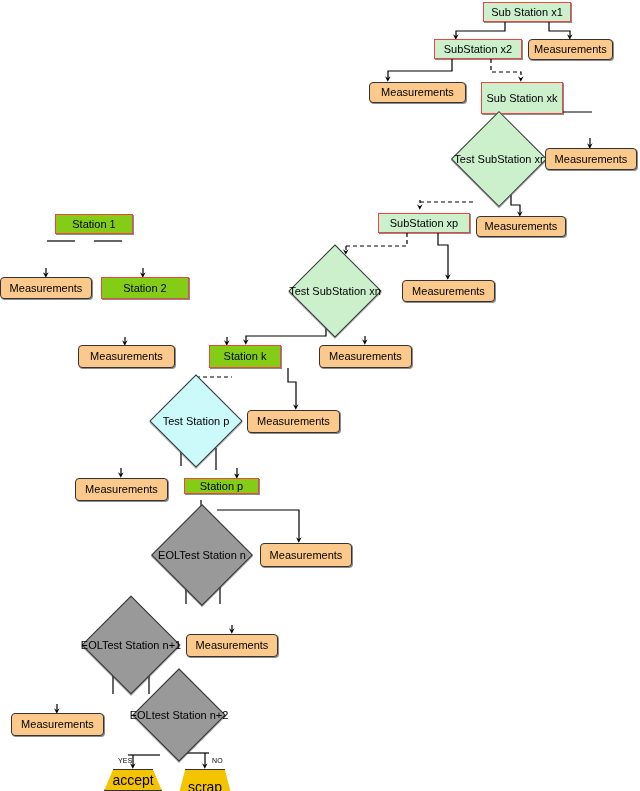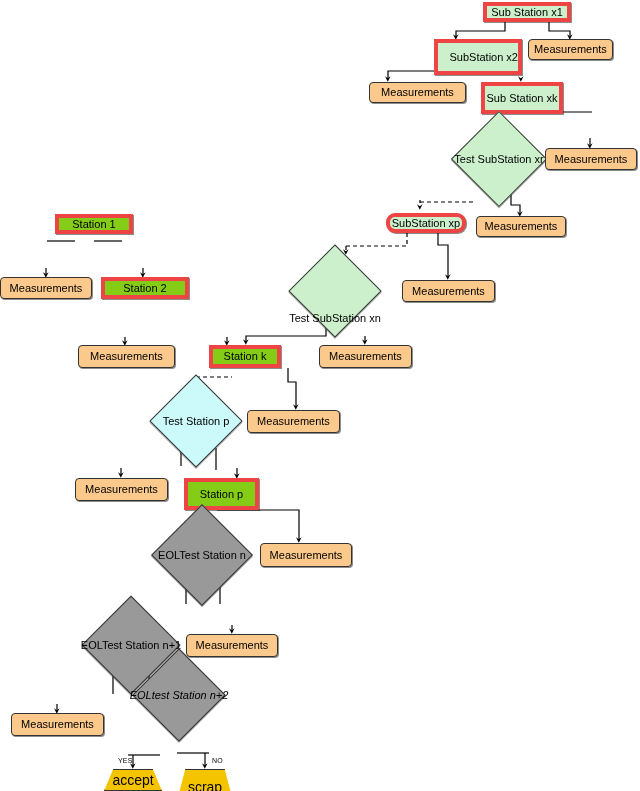--- a/index.html
+++ b/index.html
@@ -27,21 +27,21 @@
     align-items:center;
     justify-content:center;
     font-size:11px;
     color:#000000;
     white-space:nowrap;
     line-height:1;
     z-index:3;
   }
   
   .rect{
-    border:4px solid #ef4444;
+    border:1px solid #ef4444;
     box-shadow:1px 1px 0 rgba(0,0,0,.45);
   }
   .rect.green{ background:#ccf0cc; }
   .rect.cyan { background:#84cc16; }
   
   .rounded{
     background:#fbc98c;
     border:1px solid #333333;
     border-radius:4px;
     box-shadow:1px 1px 0 rgba(0,0,0,.45);
@@ -176,46 +176,46 @@
     </g>
   </svg>
 
   <div id="nodes">
       <div class="node rect green" style="left: 483px; top: 2px; width: 88px; height: 20px;">
         <span>Sub Station x1</span>
       </div>
       <div class="node rounded orange" style="left: 528px; top: 39px; width: 85px; height: 21px;">
         <span>Measurements</span>
       </div>
-      <div class="node rect green" style="left: 434px; top: 39px; width: 88px; height: 36px; justify-content: flex-end;">
+      <div class="node rect green" style="left: 434px; top: 39px; width: 88px; height: 20px;">
         <span>SubStation x2</span>
       </div>
       <div class="node rounded orange" style="left: 369px; top: 82px; width: 97px; height: 21px;">
         <span>Measurements</span>
       </div>
       <div class="node rect green" style="left: 481px; top: 82px; width: 82px; height: 32px;">
         <span>Sub Station xk</span>
       </div>
       <div class="node diamond green" style="left: 465px; top: 125px; width: 68px; height: 68px;">
         <div class="dshape"></div>
         <span class="dlabel">Test SubStation xr</span>
       </div>
       <div class="node rounded orange" style="left: 545px; top: 148px; width: 92px; height: 22px;">
         <span>Measurements</span>
       </div>
-      <div class="node rect green" style="left: 386px; top: 213px; width: 80px; height: 20px; border-radius: 9px;">
+      <div class="node rect green" style="left: 378px; top: 213px; width: 92px; height: 20px;">
         <span>SubStation xp</span>
       </div>
       <div class="node rounded orange" style="left: 476px; top: 216px; width: 90px; height: 21px;">
         <span>Measurements</span>
       </div>
       <div class="node rect cyan" style="left: 55px; top: 214px; width: 78px; height: 20px;">
         <span>Station 1</span>
       </div>
-      <div class="node diamond green" style="left: 302px; top: 258px; width: 66px; height: 66px; align-items: flex-end;">
+      <div class="node diamond green" style="left: 302px; top: 258px; width: 66px; height: 66px;">
         <div class="dshape"></div>
         <span class="dlabel">Test SubStation xn</span>
       </div>
       <div class="node rounded orange" style="left: 402px; top: 280px; width: 93px; height: 22px;">
         <span>Measurements</span>
       </div>
       <div class="node rounded orange" style="left: 0px; top: 277px; width: 92px; height: 22px;">
         <span>Measurements</span>
       </div>
       <div class="node rect cyan" style="left: 101px; top: 277px; width: 88px; height: 22px;">
@@ -233,41 +233,41 @@
       <div class="node diamond cyan" style="left: 163px; top: 388px; width: 66px; height: 66px;">
         <div class="dshape"></div>
         <span class="dlabel">Test Station p</span>
       </div>
       <div class="node rounded orange" style="left: 247px; top: 410px; width: 93px; height: 23px;">
         <span>Measurements</span>
       </div>
       <div class="node rounded orange" style="left: 75px; top: 478px; width: 93px; height: 23px;">
         <span>Measurements</span>
       </div>
-      <div class="node rect cyan" style="left: 184px; top: 478px; width: 75px; height: 32px;">
+      <div class="node rect cyan" style="left: 184px; top: 478px; width: 75px; height: 16px;">
         <span>Station p</span>
       </div>
       <div class="node diamond gray" style="left: 166px; top: 519px; width: 72px; height: 72px;">
         <div class="dshape"></div>
         <span class="dlabel">EOLTest Station n</span>
       </div>
       <div class="node rounded orange" style="left: 260px; top: 543px; width: 92px; height: 24px;">
         <span>Measurements</span>
       </div>
       <div class="node diamond gray" style="left: 96px; top: 610px; width: 70px; height: 70px;">
         <div class="dshape"></div>
         <span class="dlabel">EOLTest Station n+1</span>
       </div>
       <div class="node rounded orange" style="left: 186px; top: 634px; width: 92px; height: 23px;">
         <span>Measurements</span>
       </div>
       <div class="node rounded orange" style="left: 11px; top: 713px; width: 93px; height: 23px;">
         <span>Measurements</span>
       </div>
-      <div class="node diamond gray" style="left: 146px; top: 662px; width: 66px; height: 66px; font-style: italic;">
+      <div class="node diamond gray" style="left: 146px; top: 682px; width: 66px; height: 66px;">
         <div class="dshape"></div>
         <span class="dlabel">EOLtest Station n+2</span>
       </div>
       <div class="node trap yellow" style="left: 104px; top: 769px; width: 58px; height: 22px;">
         <div class="tshape"></div>
         <span class="tlabel">accept</span>
       </div>
       <div class="node trap yellow" style="left: 176px; top: 769px; width: 58px; height: 36px;">
         <div class="tshape"></div>
         <span class="tlabel">scrap</span>

